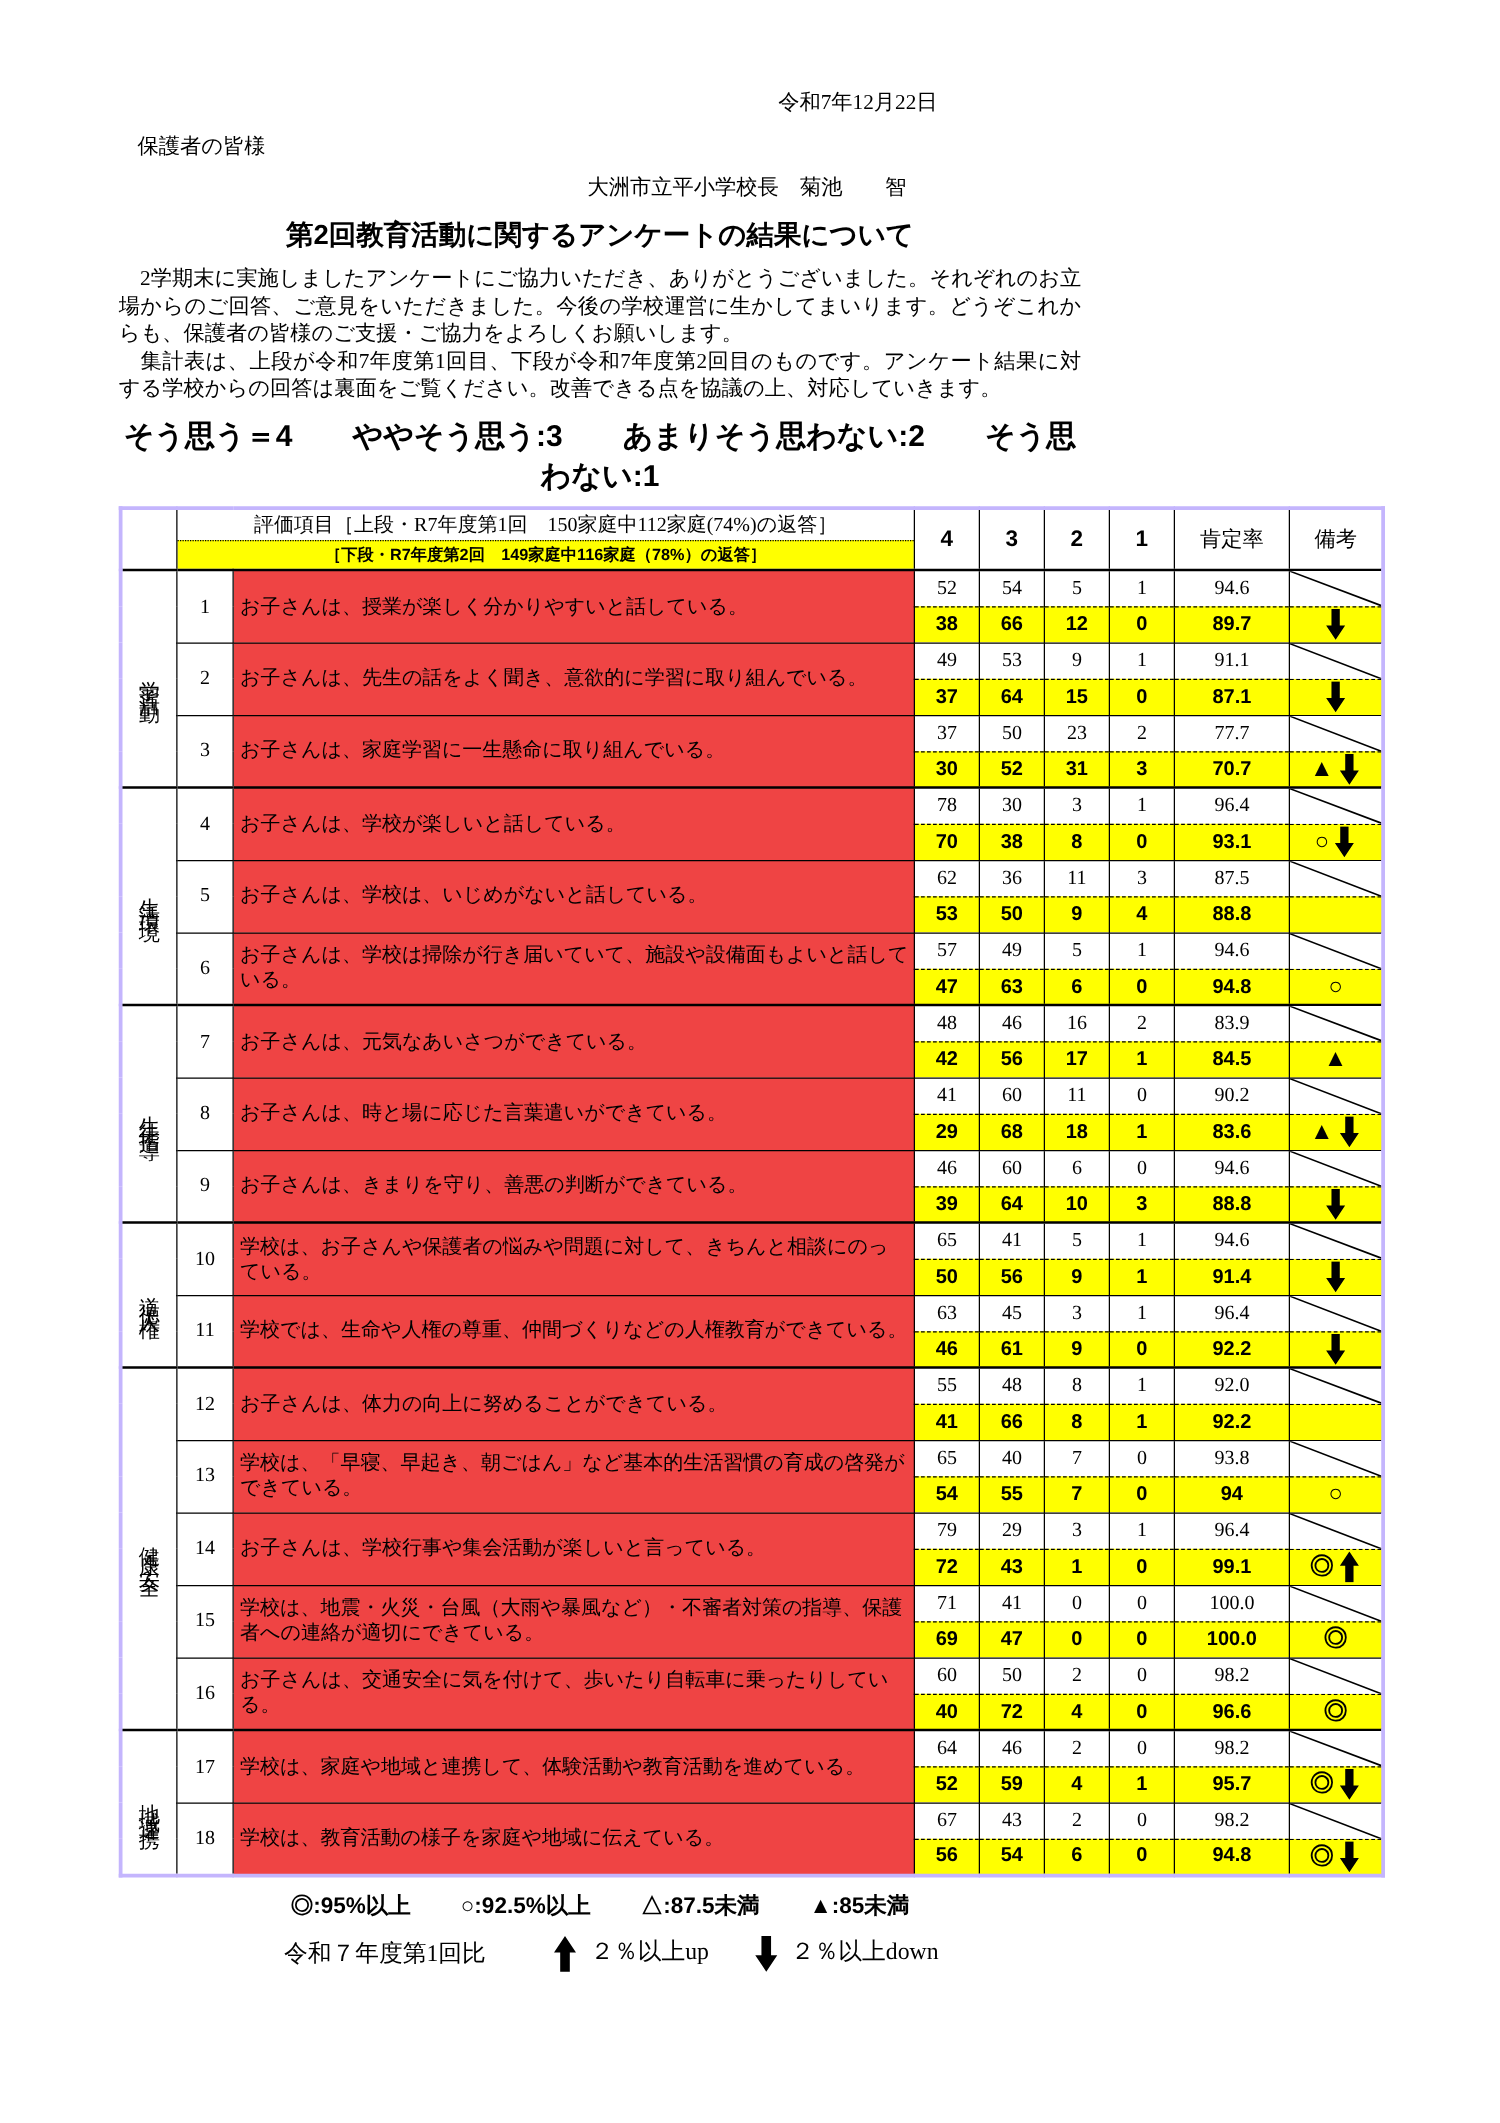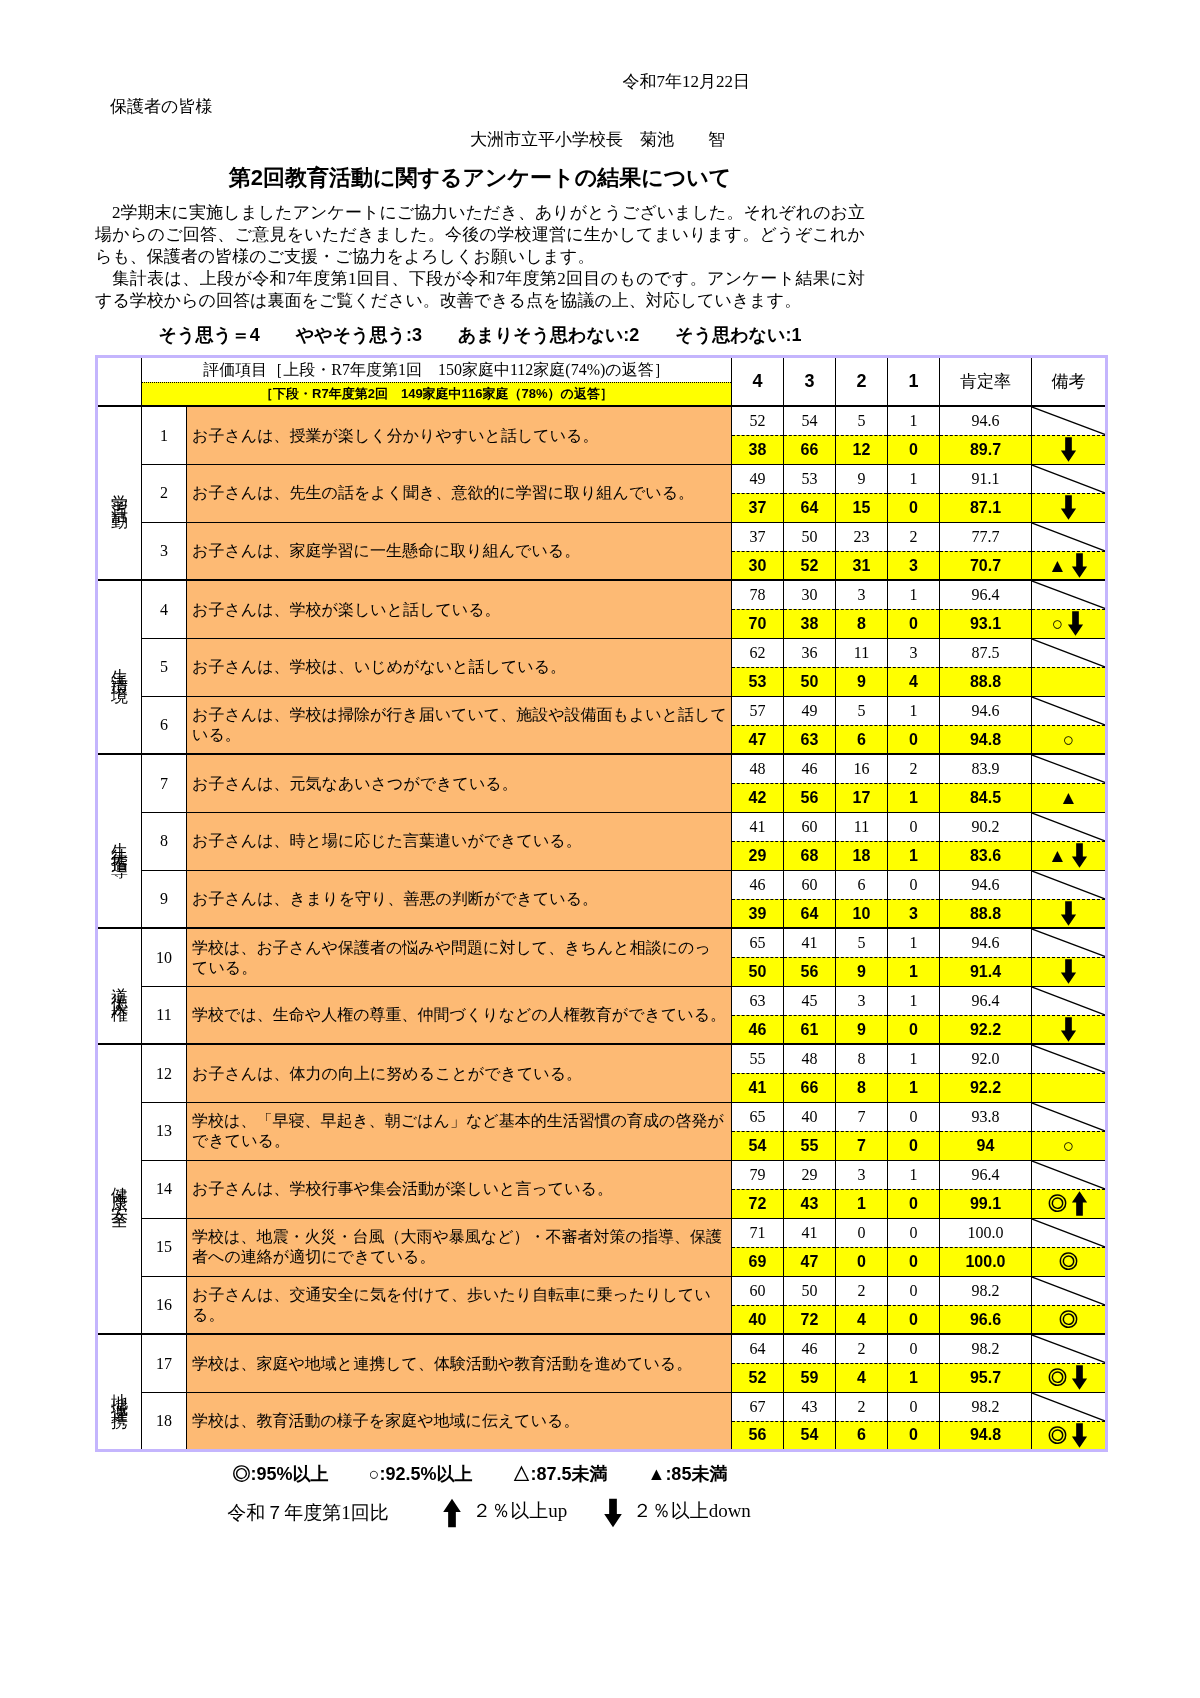--- a/index.html
+++ b/index.html
@@ -6,41 +6,41 @@
   html, body { background: #fff; }
   body {
     width: 1200px; height: 1698px;
     position: relative; overflow: hidden;
     color: #000;
     font-family: "Liberation Serif", serif;
   }
   .sheet { padding: 70px 95px 0 95px; width: 960px; }
 
   .date-line { text-align: right; padding-right: 115px; font-size: 17px; }
-  .salutation { margin-top: 2px; padding-left: 15px; font-size: 17px; }
+  .salutation { margin-top: 12px; padding-left: 15px; font-size: 17px; }
   .sender { margin-top: 10px; text-align: right; padding-right: 140px; font-size: 17px; }
 
   .doc-title {
     margin-top: 12px; text-align: center;
     font-family: "Liberation Sans", sans-serif;
     font-weight: bold; font-size: 22px;
   }
   .para { margin-top: 9px; font-size: 17px; line-height: 1.3; text-align: justify; }
   .para + .para { margin-top: 0; }
 
   .banner {
     margin-top: 8px; border: 2.5px solid #000;
     text-align: center; padding: 4px 0 5px 0;
     font-family: "Liberation Sans", sans-serif;
     font-weight: bold; font-size: 23px;
   }
   .scale-line {
     margin: 11px 0 8px 0; text-align: center;
     font-family: "Liberation Sans", sans-serif;
-    font-weight: bold; font-size: 18px;
+    font-weight: bold; font-size: 24px;
   }
 
   table.survey { border-collapse: collapse; width: 1010px; table-layout: fixed; border: 3px solid #c4b5fd; }
   .survey th, .survey td { border: 1px solid #000; }
   .survey thead th { border-bottom: 2px solid #000; background: #fff; vertical-align: middle; }
   th.htitle { padding: 0; }
   .h1line { font-size: 16px; font-weight: normal; padding: 2px 0 1px 0; text-align: center; }
   .h2line {
     background: #ffff00; border-top: 1px dotted #000;
     font-family: "Liberation Sans", sans-serif; font-weight: bold;
@@ -48,21 +48,21 @@
   }
   th.hnum { font-family: "Liberation Sans", sans-serif; font-weight: bold; font-size: 18px; }
   th.hrate, th.hbiko { font-weight: normal; font-size: 17px; }
 
   td.cat { border-bottom: 2px solid #000; vertical-align: middle; background: #fff; }
   .vtext {
     writing-mode: vertical-rl; text-orientation: upright;
     margin: 0 auto; font-size: 17px; letter-spacing: 6px; line-height: 1;
   }
   td.no { text-align: center; font-size: 16px; vertical-align: middle; background: #fff; }
-  td.q  { font-size: 16px; line-height: 1.25; padding: 1px 4px 1px 5px; vertical-align: middle; background: #fdba74; text-align: left;}
+  td.q  { font-size: 16px; line-height: 1.25; padding: 1px 4px 1px 5px; vertical-align: middle; background: #ef4444; text-align: left;}
   td.ce { border-bottom: 2px solid #000; }
 
   td.val, td.remark { text-align: center; vertical-align: middle; height: 29px; padding: 0; }
   td.val.u { font-size: 16px; background: #fff; border-bottom: 1px dashed #000; }
   td.remark.u { background: #fff; border-bottom: 1px dashed #000; }
   tr.lower td { border-top: 1px dashed #000; background: #ffff00; }
   tr.lower td.val { font-family: "Liberation Sans", sans-serif; font-weight: bold; font-size: 16px; }
   tr.lower.ce td { border-bottom: 2px solid #000; }
 
   td.slash { position: relative; }

